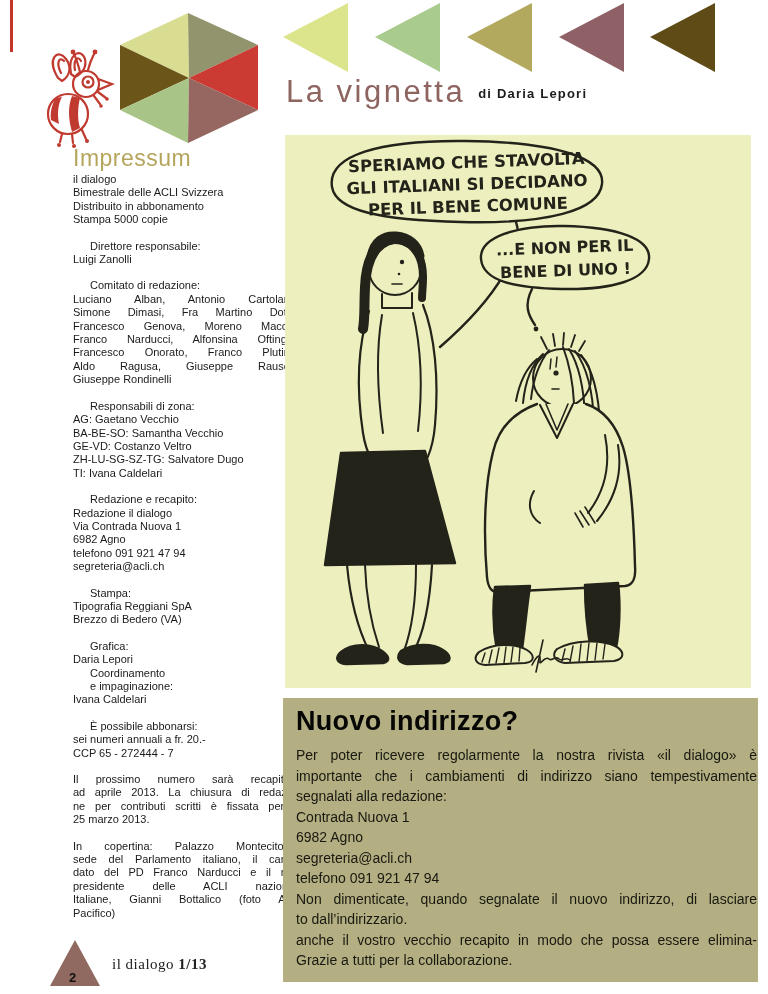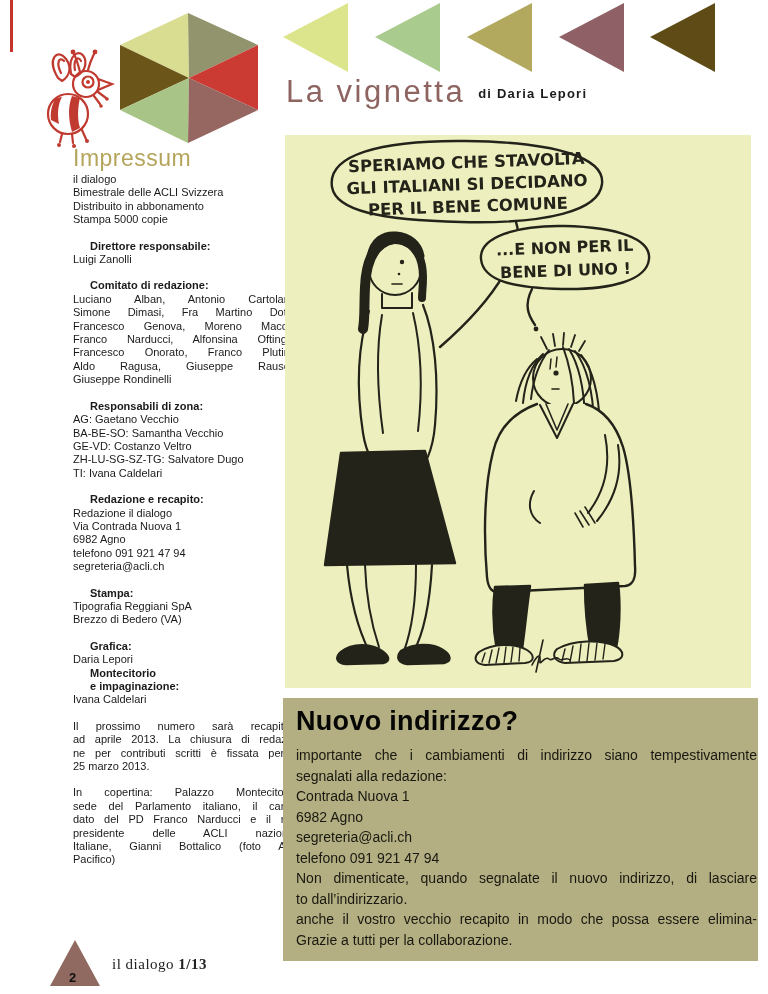--- a/index.html
+++ b/index.html
@@ -13,21 +13,21 @@
 
   .vignetta{position:absolute;left:286px;top:74px;white-space:nowrap;}
   .vignetta .big{font-size:31px;letter-spacing:2.5px;color:#8d6460;font-weight:400;}
   .vignetta .by{font-size:13px;font-weight:bold;letter-spacing:1.2px;color:#1c1c1c;margin-left:13px;vertical-align:4px;}
 
   .sidebar{position:absolute;left:60px;top:146px;width:226px;font-size:11px;line-height:13.4px;color:#1a1a1a;margin-left:13px;}
   .imp-heading{font-size:23px;line-height:24px;color:#b5a55c;font-weight:400;letter-spacing:.5px;margin:0 0 3px 0;}
   .imp-section{margin-top:13px;}
   .imp-section.first{margin-top:0;}
   .imp-section.tight{margin-top:0;}
-  .imp-title{font-weight:bold;padding-left:17px;}
+  .imp-title{font-weight:normal;padding-left:17px;}
   .imp-line.j,.addr-line.j{text-align:justify;text-align-last:justify;}
 
   .cartoon{position:absolute;left:285px;top:135px;width:466px;height:553px;background:#edefbe;}
   .cartoon svg{display:block;}
   .bubble-text{font-family:"DejaVu Sans",sans-serif;font-weight:bold;fill:#23231a;}
 
   .addr-panel{position:absolute;left:283px;top:698px;width:475px;box-sizing:border-box;background:#b3af82;padding:6px 1px 11px 13px;}
   .addr-heading{font-size:27px;font-weight:bold;color:#060604;letter-spacing:.3px;margin:2px 0 8px 0;}
   .addr-body{font-size:14px;line-height:20.5px;color:#181810;}
 
@@ -135,23 +135,28 @@
         <div class="imp-section">
           <div class="imp-title">Stampa:</div>
           <div class="imp-line">Tipografia Reggiani SpA</div>
           <div class="imp-line">Brezzo di Bedero (VA)</div>
         </div>
         <div class="imp-section">
           <div class="imp-title">Grafica:</div>
           <div class="imp-line">Daria Lepori</div>
         </div>
         <div class="imp-section tight">
-          <div class="imp-title">Montecitorio</div>
+          <div class="imp-title">Coordinamento</div>
           <div class="imp-title">e impaginazione:</div>
           <div class="imp-line">Ivana Caldelari</div>
+        </div>
+        <div class="imp-section">
+          <div class="imp-title">È possibile abbonarsi:</div>
+          <div class="imp-line">sei numeri annuali a fr. 20.-</div>
+          <div class="imp-line">CCP 65 - 272444 - 7</div>
         </div>
       </div>
     <div>
         <div class="imp-section">
           <div class="imp-line j">Il prossimo numero sarà recapitato</div>
           <div class="imp-line j">ad aprile 2013. La chiusura di redazio-</div>
           <div class="imp-line j">ne per contributi scritti è fissata per il</div>
           <div class="imp-line">25 marzo 2013.</div>
         </div>
         <div class="imp-section">
@@ -260,20 +265,21 @@
       <g class="bubble-text" transform="rotate(-2 280 122)">
         <text x="280" y="118" font-size="16" text-anchor="middle">...E NON PER IL</text>
         <text x="280" y="141" font-size="16" text-anchor="middle">BENE DI UNO !</text>
       </g>
     </svg>
   </div>
 
   <div class="addr-panel">
     <h2 class="addr-heading">Nuovo indirizzo?</h2>
     <div class="addr-body">
+        <div class="addr-line j">Per poter ricevere regolarmente la nostra rivista «il dialogo» è</div>
         <div class="addr-line j">importante che i cambiamenti di indirizzo siano tempestivamente</div>
         <div class="addr-line">segnalati alla redazione:</div>
         <div class="addr-line">Contrada Nuova 1</div>
         <div class="addr-line">6982 Agno</div>
         <div class="addr-line">segreteria@acli.ch</div>
         <div class="addr-line">telefono 091 921 47 94</div>
         <div class="addr-line j">Non dimenticate, quando segnalate il nuovo indirizzo, di lasciare</div>
         <div class="addr-line">to dall’indirizzario.</div>
         <div class="addr-line j">anche il vostro vecchio recapito in modo che possa essere elimina-</div>
         <div class="addr-line">Grazie a tutti per la collaborazione.</div>

